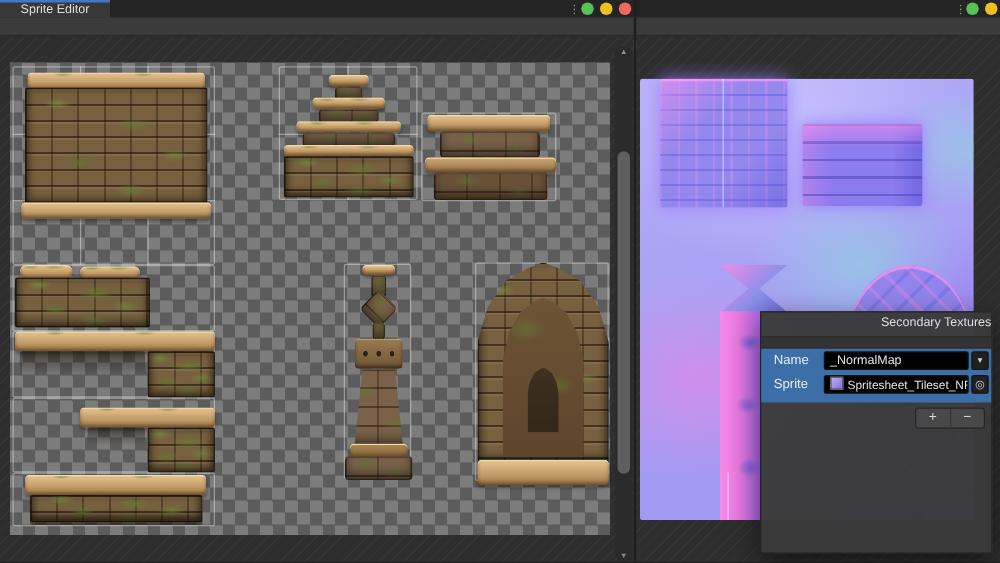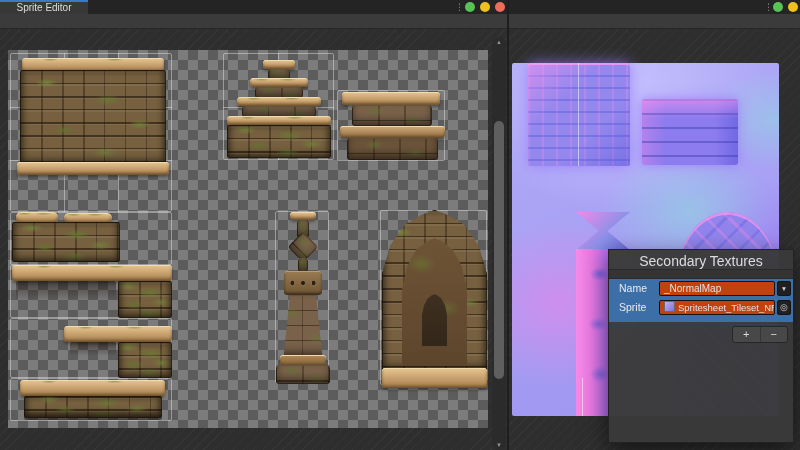--- a/index.html
+++ b/index.html
@@ -110,26 +110,26 @@
     background-image:
       radial-gradient(at 50% 100%,rgba(90,90,210,.5),transparent 62%),
       repeating-linear-gradient(45deg,rgba(255,140,235,.3) 0 3px,transparent 3px 16px),
       repeating-linear-gradient(-45deg,rgba(90,90,220,.3) 0 3px,transparent 3px 16px);
     box-shadow:inset 0 3px 0 rgba(255,150,240,.7);}
   .nm-gridline{background:rgba(255,255,255,.5);}
   
   #sec-panel{left:608px;top:249px;width:186px;height:194px;
       background:rgba(58,58,58,.97);border:1px solid #232323;box-sizing:border-box;
       box-shadow:0 8px 22px rgba(0,0,0,.55);z-index:30;}
-  #sec-title{left:0;top:3px;width:100%;text-align:center;color:#dcdcdc;font-size:14px;}
+  #sec-title{left:0;top:3px;width:100%;text-align:right;color:#dcdcdc;font-size:10px;}
   #sec-sep{left:0;top:19px;width:100%;height:10px;background:#343434;
       border-top:1px solid #2a2a2a;border-bottom:1px solid #2a2a2a;box-sizing:border-box;}
   #sec-selection{left:0;top:29px;width:100%;height:43px;background:#3c6fa8;}
   .sec-label{font-size:10.5px;color:#eaeaea;line-height:15px;}
-  .sec-field{background:#c2410c;border:1px solid #141414;border-radius:2px;height:15px;
+  .sec-field{background:#000000;border:1px solid #141414;border-radius:2px;height:15px;
       box-sizing:border-box;color:#e2e2e2;font-size:9.5px;line-height:13px;
       padding-left:4px;white-space:nowrap;overflow:hidden;}
   .sec-btn{background:#202020;border:1px solid #141414;border-radius:2px;width:14px;height:15px;
       box-sizing:border-box;color:#cfcfcf;font-size:6.5px;text-align:center;line-height:13px;}
   .tex-thumb{width:9px;height:9px;border:1px solid #6a6a6a;border-radius:1px;
       background:linear-gradient(135deg,#c3aef6,#7f6fe0);display:inline-block;
       vertical-align:-1px;margin-right:3px;}
   #pm-box{right:5px;top:76px;width:56px;height:17px;background:#484848;
       border:1px solid #262626;border-radius:3px;box-sizing:border-box;display:flex;}
   #pm-box div{flex:1;text-align:center;color:#dedede;font-size:11px;line-height:14px;}

